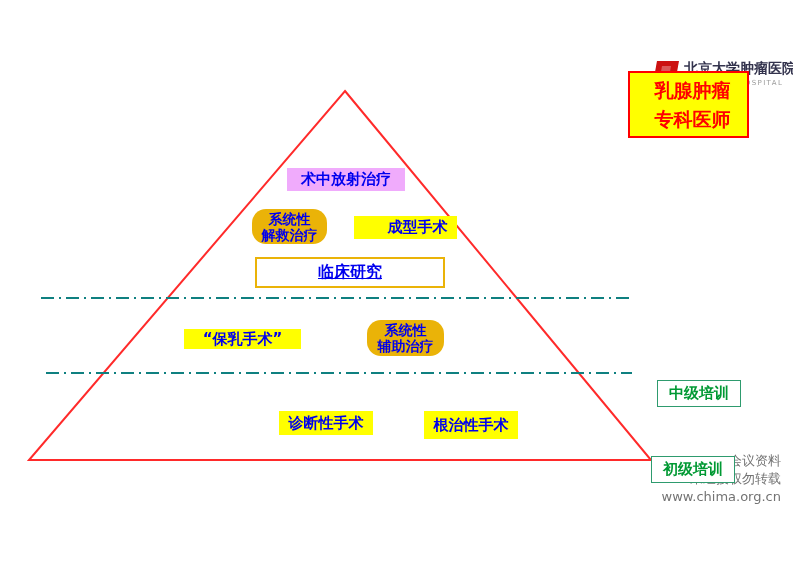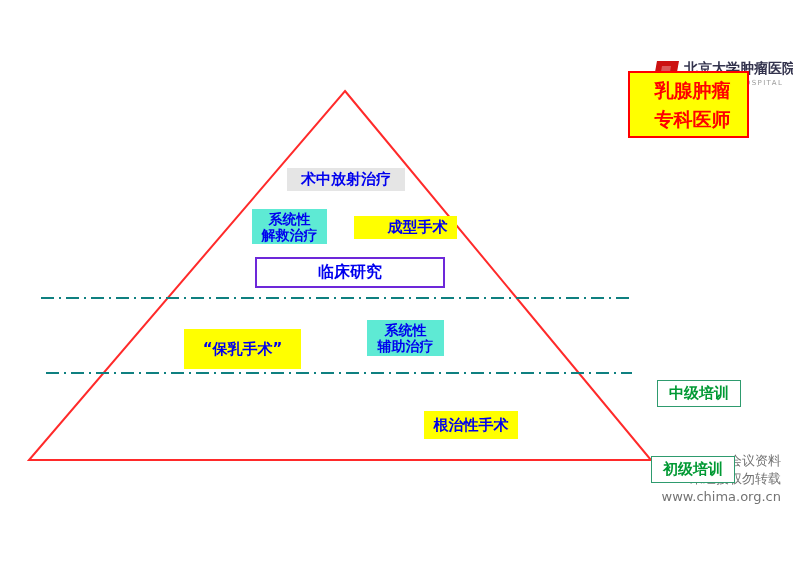--- a/index.html
+++ b/index.html
@@ -2,32 +2,32 @@
 <html><head>
 <meta charset="utf-8">
 <style>
   html,body{margin:0;padding:0;background:#ffffff;}
   body{font-family:"DejaVu Sans","Liberation Sans",sans-serif;}
   .slide{position:relative;width:793px;height:561px;background:#ffffff;overflow:hidden;}
   .overlay{position:absolute;left:0;top:0;width:793px;height:561px;}
 
   .box{position:absolute;display:flex;align-items:center;justify-content:center;
        text-align:center;font-weight:bold;white-space:pre-line;}
-  .bg-pink{background:#e5e5e5;}
-  .bg-blue{background:#5eead4;}
+  .bg-pink{background:#f0abfc;}
+  .bg-blue{background:#eab308;border-radius:14px;}
   .bg-yellow{background:#ffff00;}
   .txt-blue{color:#0000ee;}
   .txt-green{color:#007a00;}
 
   #box-intraop{left:287px;top:168px;width:118px;height:23px;font-size:15px;}
   #box-salvage{left:252px;top:209px;width:75px;height:35px;font-size:14px;line-height:16px;}
   #box-plastic{left:354px;top:216px;width:79px;height:23px;font-size:15px;padding-left:24px;}
   #box-clinical{left:255px;top:257px;width:186px;height:27px;font-size:16px;
-                background:#ffffff;border:2px solid #6d28d9;}
-  #box-breast{left:184px;top:329px;width:117px;height:40px;font-size:15px;}
+                background:#ffffff;border:2px solid #eab308;text-decoration:underline;}
+  #box-breast{left:184px;top:329px;width:117px;height:20px;font-size:15px;}
   #box-adjuvant{left:367px;top:320px;width:77px;height:36px;font-size:14px;line-height:16px;}
   #box-imaging{left:139px;top:401px;width:98px;height:36px;font-size:13px;line-height:16px;}
   #box-diagnostic{left:279px;top:411px;width:94px;height:24px;font-size:15px;}
   #box-radical{left:424px;top:411px;width:94px;height:28px;font-size:15px;}
 
   .badge{position:absolute;display:flex;align-items:center;justify-content:center;
          color:#009933;font-weight:bold;font-size:15px;background:#ffffff;
          border:1px solid #2e9b6e;z-index:3;}
   #badge-advanced{left:652px;top:295px;width:82px;height:25px;}
   #badge-intermediate{left:657px;top:380px;width:82px;height:25px;}
@@ -71,20 +71,21 @@
 专科医师</div>
 
   <div id="box-intraop" class="box bg-pink txt-blue">术中放射治疗</div>
   <div id="box-salvage" class="box bg-blue txt-blue">系统性
 解救治疗</div>
   <div id="box-plastic" class="box bg-yellow txt-blue">成型手术</div>
   <div id="box-clinical" class="box txt-blue">临床研究</div>
   <div id="box-breast" class="box bg-yellow txt-blue">“保乳手术”</div>
   <div id="box-adjuvant" class="box bg-blue txt-blue">系统性
 辅助治疗</div>
+  <div id="box-diagnostic" class="box bg-yellow txt-blue">诊断性手术</div>
   <div id="box-radical" class="box bg-yellow txt-blue">根治性手术</div>
 
   <div id="badge-primary" class="badge">初级培训</div>
   <div id="badge-intermediate" class="badge">中级培训</div>
 
   <div class="watermark">
     <div>会议资料</div>
     <div>未经授权勿转载</div>
     <div>www.chima.org.cn</div>
   </div>

